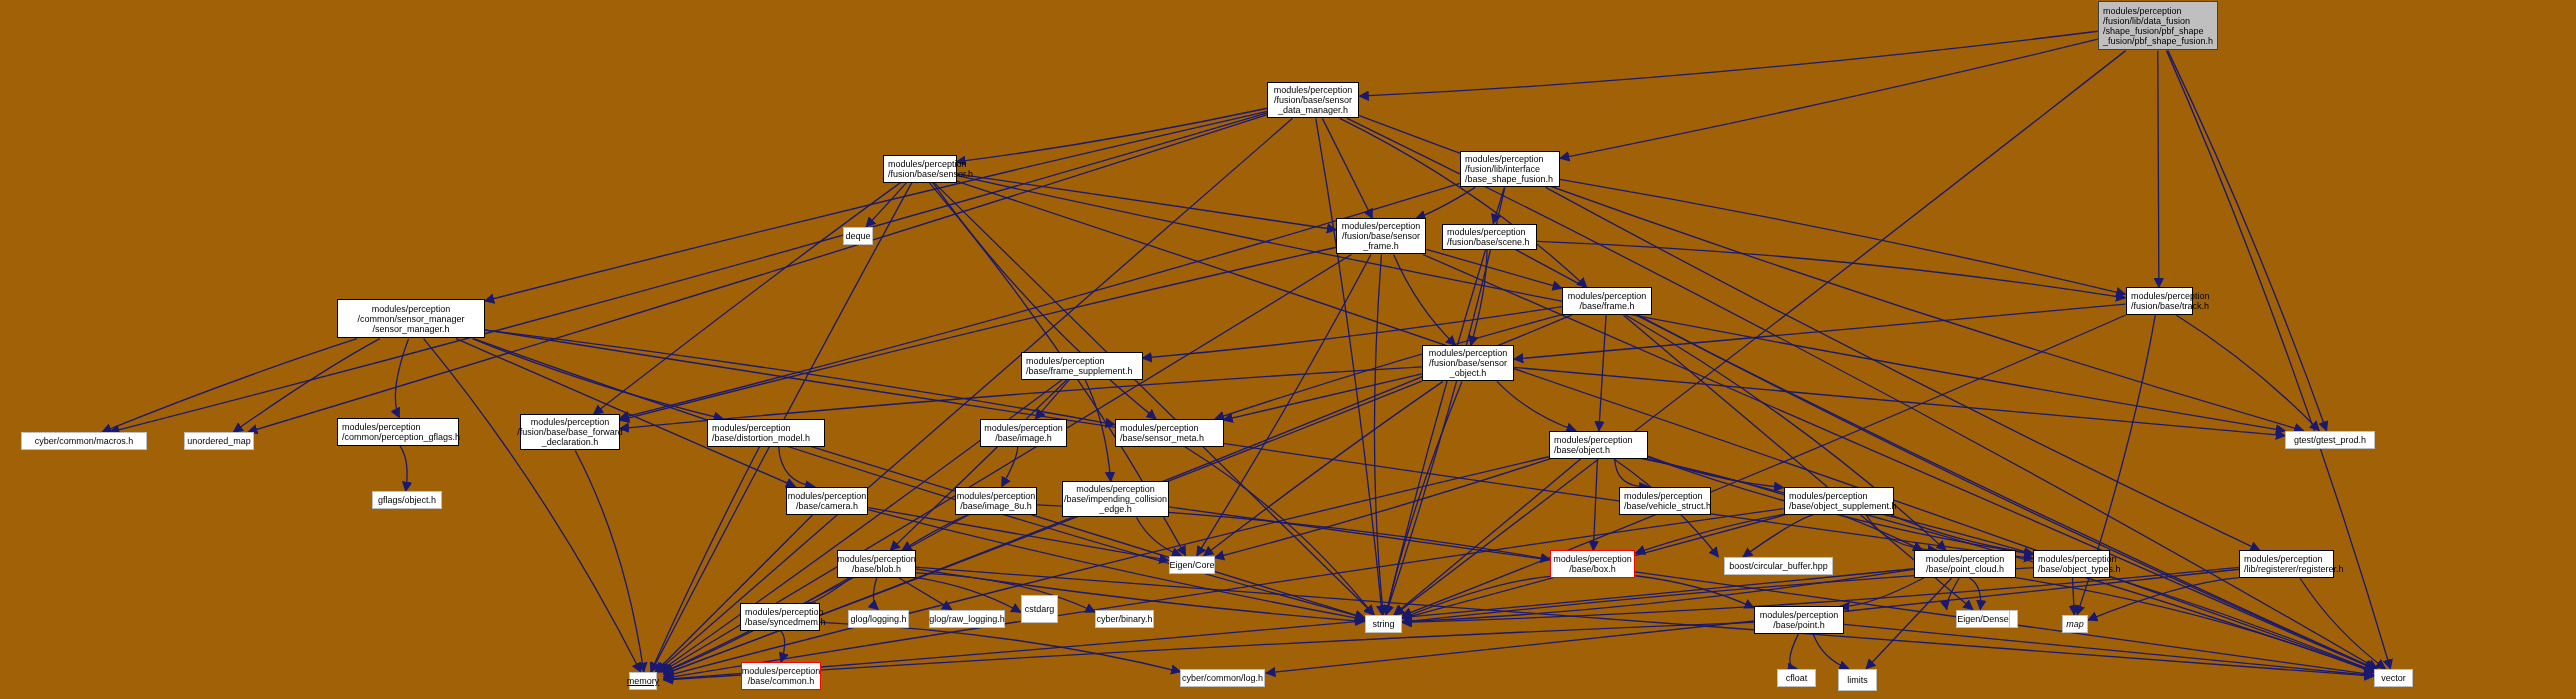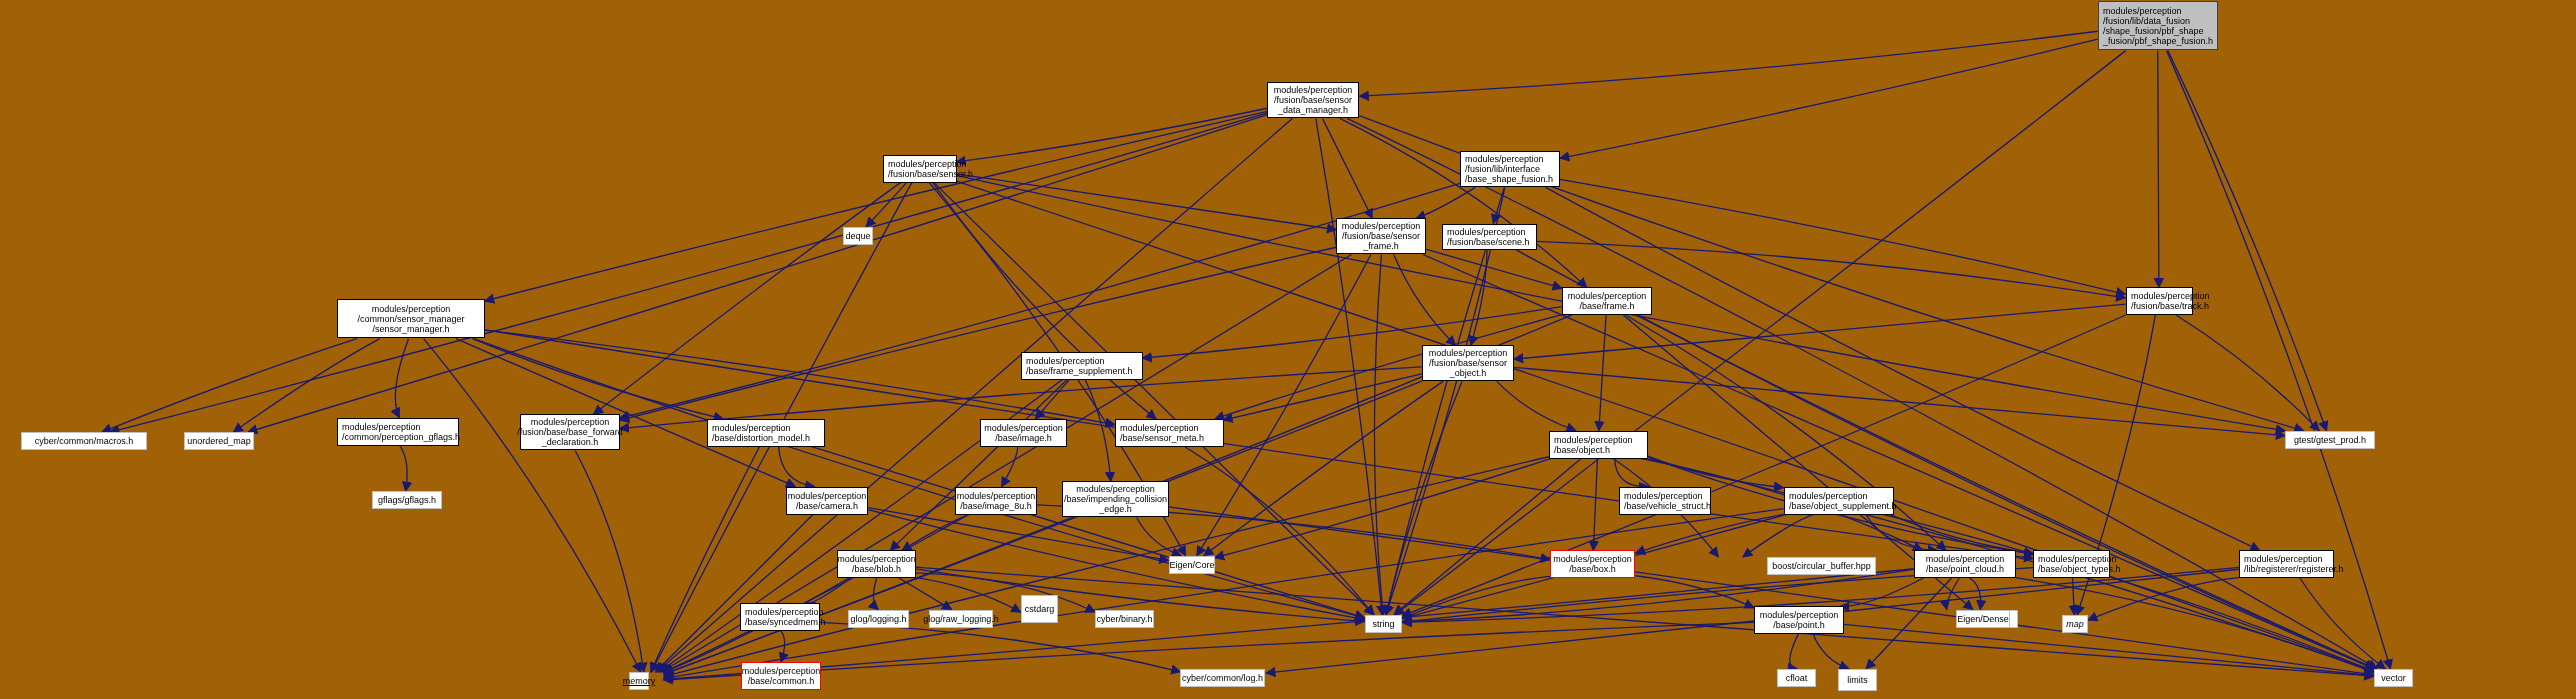--- a/index.html
+++ b/index.html
@@ -198,57 +198,57 @@
   <div class="node left" id="n-dist" style="left: 707px; top: 419px; width: 118px; height: 28px;">modules/perception
 /base/distortion_model.h</div>
   <div class="node" id="n-image" style="left: 980px; top: 419px; width: 87px; height: 28px;">modules/perception
 /base/image.h</div>
   <div class="node left" id="n-smeta" style="left: 1115px; top: 419px; width: 109px; height: 28px;">modules/perception
 /base/sensor_meta.h</div>
   <div class="node left" id="n-object" style="left: 1549px; top: 431px; width: 99px; height: 28px;">modules/perception
 /base/object.h</div>
   <div class="node ext" id="n-gtest" style="left: 2285px; top: 431px; width: 90px; height: 18px;">gtest/gtest_prod.h</div>
   <div class="node ext" id="n-deque" style="left: 843px; top: 227px; width: 30px; height: 18px;">deque</div>
-  <div class="node ext" id="n-gflags" style="left: 372px; top: 491px; width: 70px; height: 18px;">gflags/gflags.h</div>
+  <div class="node ext" id="n-gflags" style="left: 372px; top: 491px; width: 70px; height: 18px;">gflags/object.h</div>
   <div class="node" id="n-camera" style="left: 786px; top: 487px; width: 82px; height: 28px;">modules/perception
 /base/camera.h</div>
   <div class="node" id="n-img8u" style="left: 955px; top: 487px; width: 82px; height: 28px;">modules/perception
 /base/image_8u.h</div>
   <div class="node" id="n-ice" style="left: 1062px; top: 481px; width: 107px; height: 36px;">modules/perception
 /base/impending_collision
 _edge.h</div>
   <div class="node left" id="n-vstruct" style="left: 1619px; top: 487px; width: 92px; height: 28px;">modules/perception
 /base/vehicle_struct.h</div>
   <div class="node left" id="n-osup" style="left: 1784px; top: 487px; width: 110px; height: 28px;">modules/perception
 /base/object_supplement.h</div>
   <div class="node" id="n-blob" style="left: 837px; top: 550px; width: 79px; height: 28px;">modules/perception
 /base/blob.h</div>
   <div class="node ext" id="n-eigencore" style="left: 1169px; top: 556px; width: 46px; height: 18px;">Eigen/Core</div>
   <div class="node red" id="n-box" style="left: 1550px; top: 550px; width: 85px; height: 28px;">modules/perception
 /base/box.h</div>
-  <div class="node ext" id="n-cbuf" style="left: 1767px; top: 557px; width: 109px; height: 18px;">boost/circular_buffer.hpp</div>
+  <div class="node ext" id="n-cbuf" style="left: 1724px; top: 557px; width: 109px; height: 18px;">boost/circular_buffer.hpp</div>
   <div class="node" id="n-pcloud" style="left: 1914px; top: 550px; width: 102px; height: 28px;">modules/perception
 /base/point_cloud.h</div>
   <div class="node left" id="n-otypes" style="left: 2033px; top: 550px; width: 77px; height: 28px;">modules/perception
 /base/object_types.h</div>
   <div class="node left" id="n-reg" style="left: 2239px; top: 550px; width: 95px; height: 28px;">modules/perception
 /lib/registerer/registerer.h</div>
   <div class="node left" id="n-synced" style="left: 740px; top: 603px; width: 80px; height: 28px;">modules/perception
 /base/syncedmem.h</div>
   <div class="node ext" id="n-glog" style="left: 848px; top: 610px; width: 61px; height: 18px;">glog/logging.h</div>
-  <div class="node ext" id="n-glograw" style="left: 929px; top: 610px; width: 64px; height: 18px;">glog/raw_logging.h</div>
+  <div class="node ext" id="n-glograw" style="left: 929px; top: 610px; width: 76px; height: 18px;">glog/raw_logging.h</div>
   <div class="node ext" id="n-cstdarg" style="left: 1021px; top: 595px; width: 37px; height: 28px;">cstdarg</div>
   <div class="node ext" id="n-cbinary" style="left: 1095px; top: 610px; width: 59px; height: 18px;">cyber/binary.h</div>
   <div class="node ext" id="n-string" style="left: 1365px; top: 615px; width: 37px; height: 18px;">string</div>
   <div class="node" id="n-point" style="left: 1754px; top: 606px; width: 90px; height: 28px;">modules/perception
 /base/point.h</div>
   <div class="node ext" id="n-utility" style="left: 1965px; top: 610px; width: 53px; height: 18px;">utility</div>
   <div class="node ext" id="n-edense" style="left: 1956px; top: 610px; width: 54px; height: 18px;">Eigen/Dense</div>
   <div class="node ext" id="n-map" style="left: 2062px; top: 615px; width: 26px; height: 18px; font-style: italic;">map</div>
-  <div class="node ext" id="n-memory" style="left: 629px; top: 672px; width: 20px; height: 18px; text-decoration: underline;">memory</div>
+  <div class="node ext" id="n-memory" style="left: 629px; top: 672px; width: 28px; height: 18px; text-decoration: underline;">memory</div>
   <div class="node red" id="n-common" style="left: 741px; top: 662px; width: 80px; height: 28px;">modules/perception
 /base/common.h</div>
   <div class="node ext" id="n-log" style="left: 1180px; top: 669px; width: 85px; height: 18px;">cyber/common/log.h</div>
   <div class="node ext" id="n-cfloat" style="left: 1777px; top: 669px; width: 39px; height: 18px;">cfloat</div>
   <div class="node ext" id="n-limits" style="left: 1838px; top: 669px; width: 39px; height: 22px;">limits</div>
   <div class="node ext" id="n-vector" style="left: 2374px; top: 669px; width: 39px; height: 18px;">vector</div>
 </div>
 
 
 </body></html>

